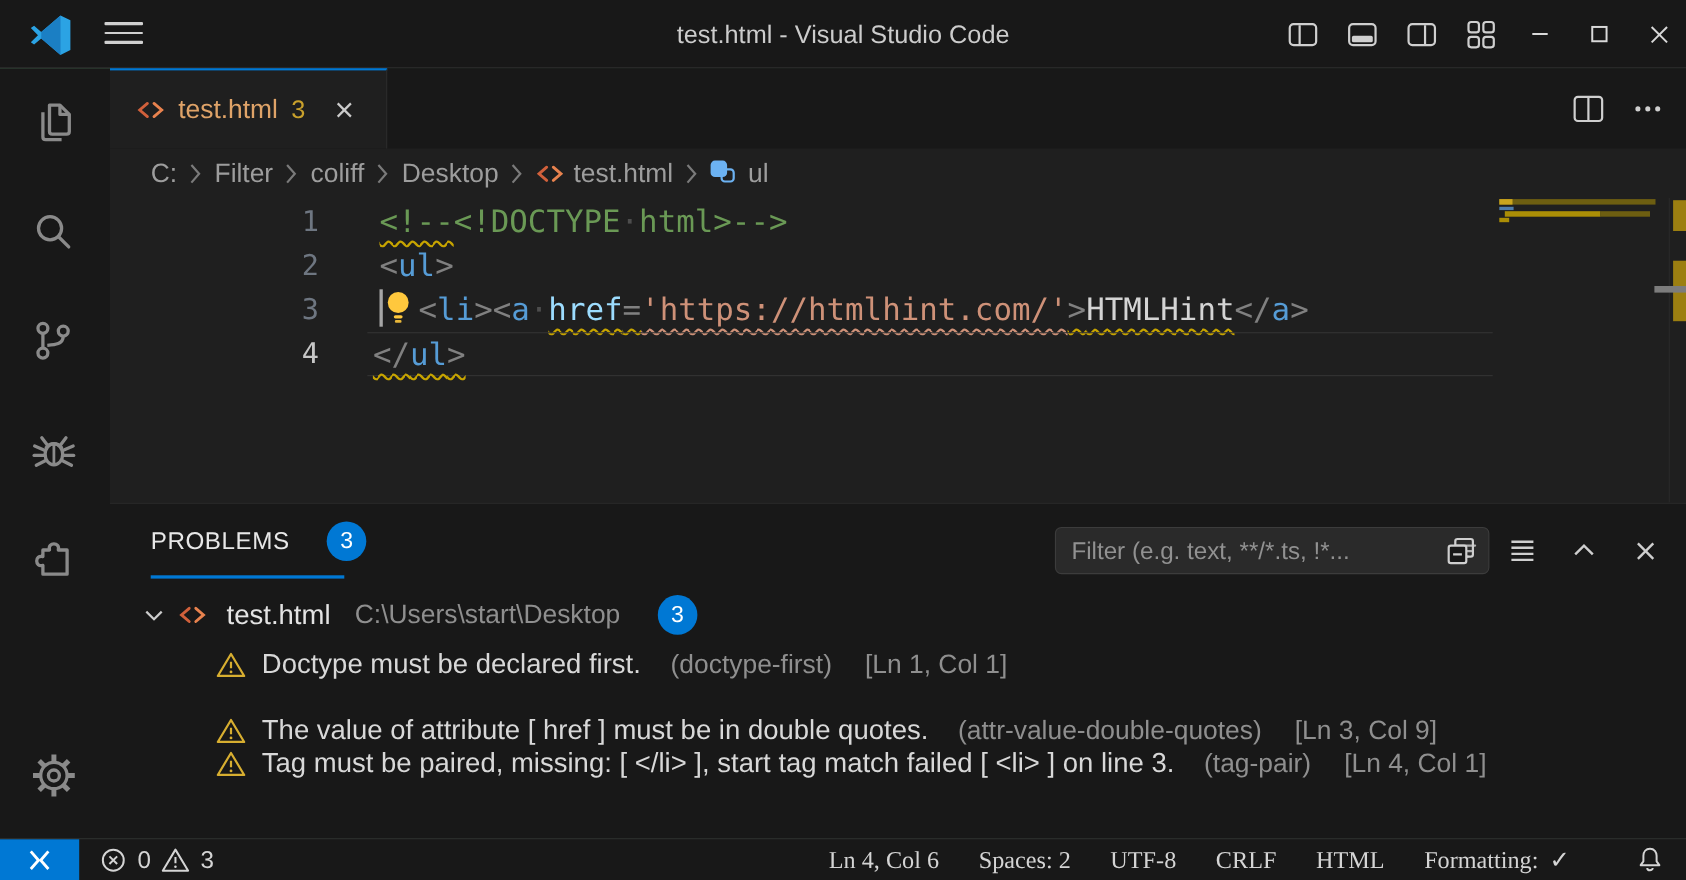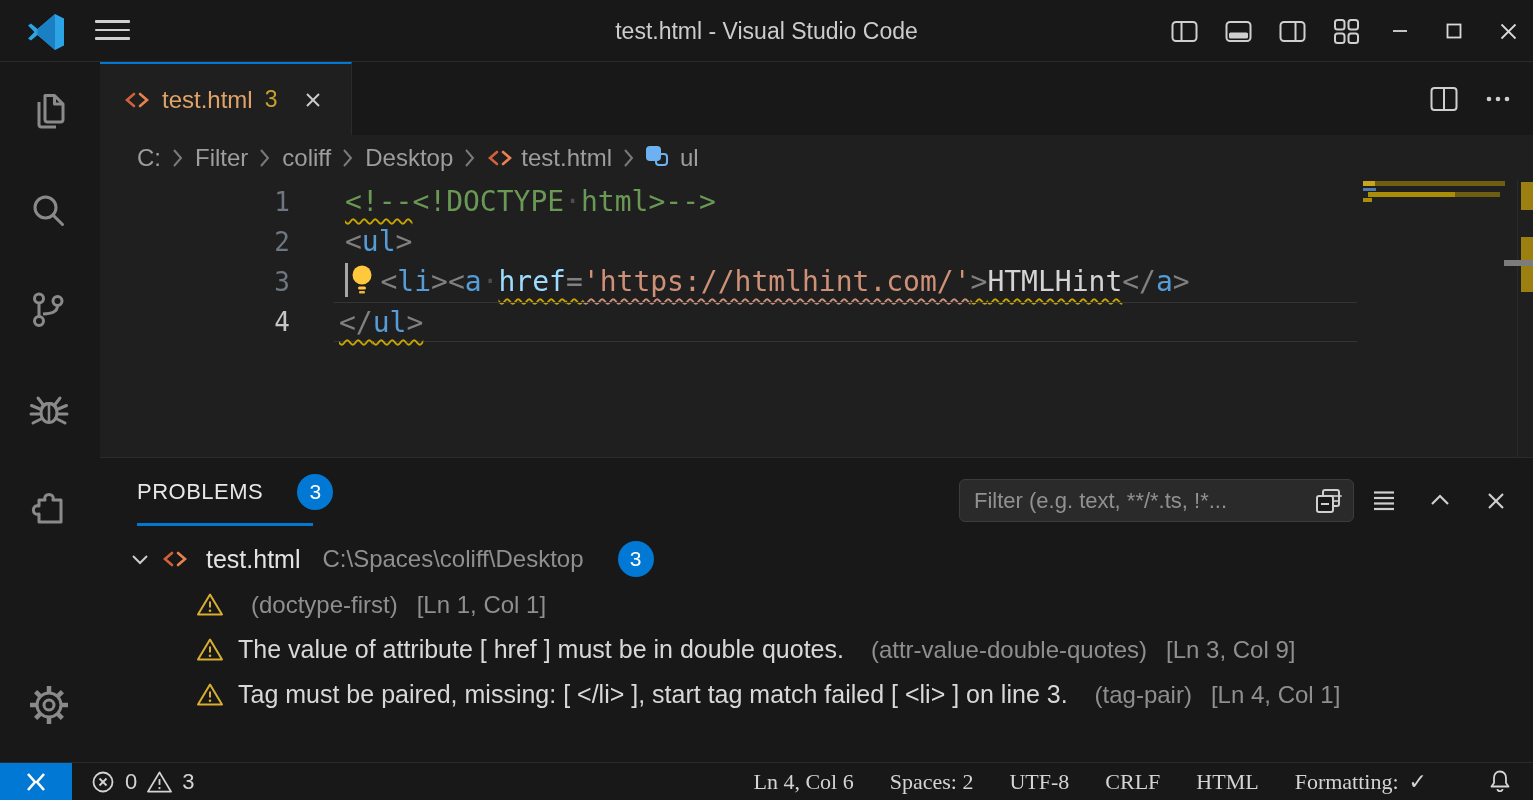--- a/index.html
+++ b/index.html
@@ -89,21 +89,21 @@
   
   .tree-group { position:absolute; left:0; top:78px; width:1433px; height:46px;
     display:flex; align-items:center; padding-left:28px; gap:10px; cursor:pointer; }
   .tg-name { font-size:25px; color:#e3e3e3; margin-left:8px; }
   .tg-path { font-size:24px; color:#8f8f8f; margin-left:12px; }
   .tree-group .badge { margin-left:24px; }
   .prob-row { position:absolute; left:0; width:1433px; height:45px;
     display:flex; align-items:center; padding-left:96px; gap:14px; cursor:pointer; }
   .pr-msg { font-size:25px; color:#d8d8d8; white-space:pre; }
   .pr-src { font-size:24px; color:#8f8f8f; margin-left:13px; white-space:pre; }
-  .pr-pos { font-size:24px; color:#8f8f8f; margin-left:5px; white-space:pre; }
+  .pr-pos { font-size:24px; color:#8f8f8f; margin-left:16px; white-space:pre; }
   
   .statusbar { position:absolute; left:0; top:762px; width:1533px; height:38px; background:#181818;
     border-top:1px solid #2b2b2b; display:flex; align-items:center; font-size:22px; color:#d4d4d4; }
   .remote { width:72px; height:38px; background:#0078d4; display:flex; align-items:center; justify-content:center; cursor:pointer; }
   .sb-problems { display:flex; align-items:center; gap:9px; margin-left:18px; cursor:pointer; }
   .sb-right { margin-left:auto; display:flex; align-items:center; gap:36px; margin-right:20px; }
   .sb-item { cursor:pointer; white-space:pre;font-family:Liberation Serif, serif; }
   .sb-format { display:flex; align-items:center; gap:10px; }
   .sb-bell { margin-left:24px; display:flex; align-items:center; cursor:pointer; }
   svg { display:block; }
@@ -403,36 +403,37 @@
         <span>
           <svg width="24" height="24" viewBox="0 0 24 24" fill="none" stroke="#cccccc" stroke-width="2">
               <polyline points="5,9 12,16 19,9"></polyline>
             </svg>
         </span>
         <svg width="26" height="26" viewBox="0 0 26 26" fill="none" stroke-width="2.6" stroke-linecap="round">
           <polyline points="10,7 3,13 10,19" stroke="#d1603b"></polyline>
             <polyline points="16,7 23,13 16,19" stroke="#e8824e"></polyline>
         </svg>
         <span class="tg-name">test.html</span>
-        <span class="tg-path">C:\Spaces\coliff\Desktop</span>
+        <span class="tg-path">C:\Users\start\Desktop</span>
         <span class="badge">3</span>
       </div>
 
       <div class="prob-row" style="top:124px">
         <span>
           <svg width="28" height="25" viewBox="0 0 28 25" fill="none" stroke="#d7ae30" stroke-width="2" stroke-linejoin="round">
             <path d="M14,2.5 L26,22.5 H2 Z"></path>
               <line x1="14" y1="9.5" x2="14" y2="15.5"></line>
               <circle cx="14" cy="18.8" r="1.3" fill="#d7ae30" stroke="none"></circle>
           </svg>
         </span>
+        <span class="pr-msg">Doctype must be declared first.</span>
         <span class="pr-src">(doctype-first)</span>
         <span class="pr-pos">[Ln 1, Col 1]</span>
       </div>
-      <div class="prob-row" style="top:169px">
+      <div class="prob-row" style="top:184px">
         <span>
           <svg width="28" height="25" viewBox="0 0 28 25" fill="none" stroke="#d7ae30" stroke-width="2" stroke-linejoin="round">
             <path d="M14,2.5 L26,22.5 H2 Z"></path>
               <line x1="14" y1="9.5" x2="14" y2="15.5"></line>
               <circle cx="14" cy="18.8" r="1.3" fill="#d7ae30" stroke="none"></circle>
           </svg>
         </span>
         <span class="pr-msg">The value of attribute [ href ] must be in double quotes.</span>
         <span class="pr-src">(attr-value-double-quotes)</span>
         <span class="pr-pos">[Ln 3, Col 9]</span>

